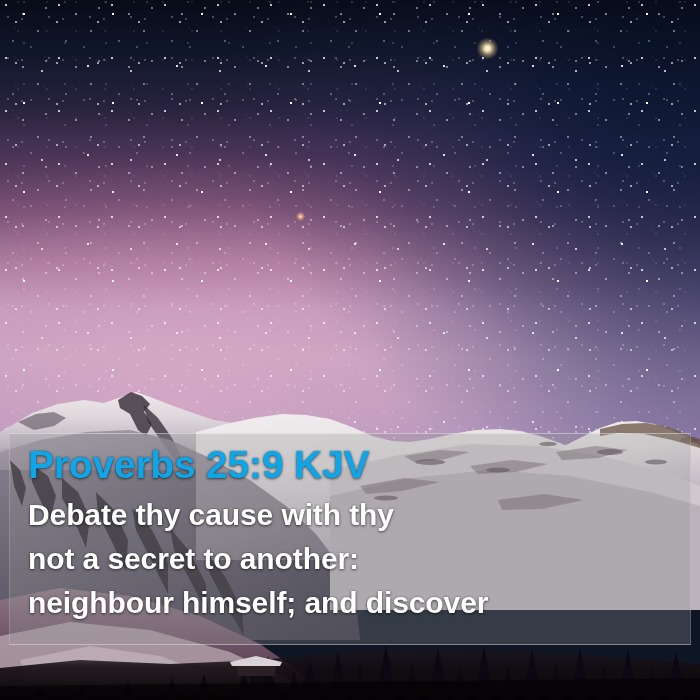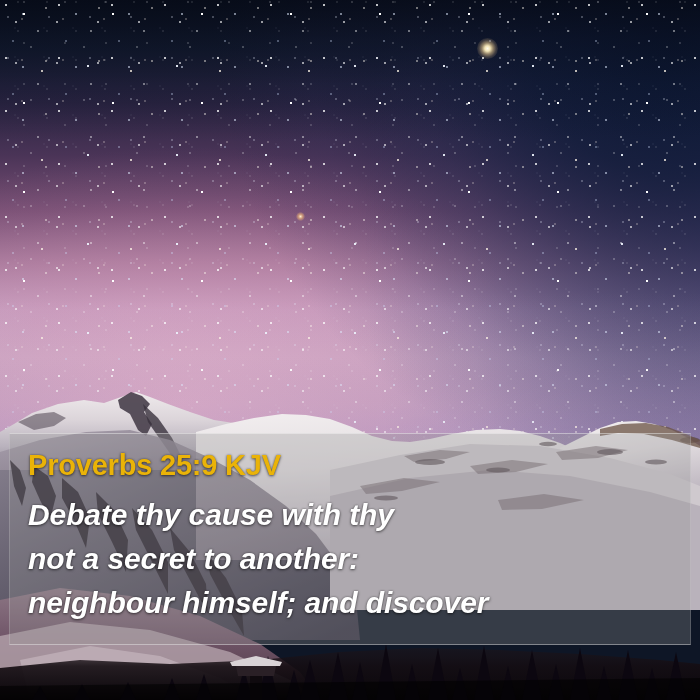--- a/index.html
+++ b/index.html
@@ -158,35 +158,34 @@
     background: rgba(150,150,150,0.30);
     border-top: 1px solid rgba(255,255,255,0.40);
     border-bottom: 1px solid rgba(255,255,255,0.38);
     border-left: 1px solid rgba(255,255,255,0.16);
     border-right: 1px solid rgba(255,255,255,0.16);
     box-sizing: border-box;
     padding: 11px 16px 0 18px;
   }
   .verse-ref {
     margin: 0;
-    color: #eab308;
-    font-size: 29px;
+    color: #0ea5e9;
+    font-size: 39px;
     font-weight: bold;
     font-style: normal;
     letter-spacing: -0.2px;
     line-height: 40px;
     text-shadow: 0 1px 3px rgba(0,0,0,0.55), 0 0 2px rgba(0,0,0,0.35);
     white-space: nowrap;
   }
   .verse-body {
     margin: 8px 0 0 0;
     color: #ffffff;
     font-size: 30px;
     font-weight: bold;
-    font-style: italic;
     line-height: 44px;
     letter-spacing: -0.1px;
     text-shadow: 0 1px 3px rgba(0,0,0,0.55), 0 0 2px rgba(0,0,0,0.35);
   }
   .verse-line { display: block; white-space: nowrap; }
 </style>
 </head>
 <body>
 
 <div id="scene">

